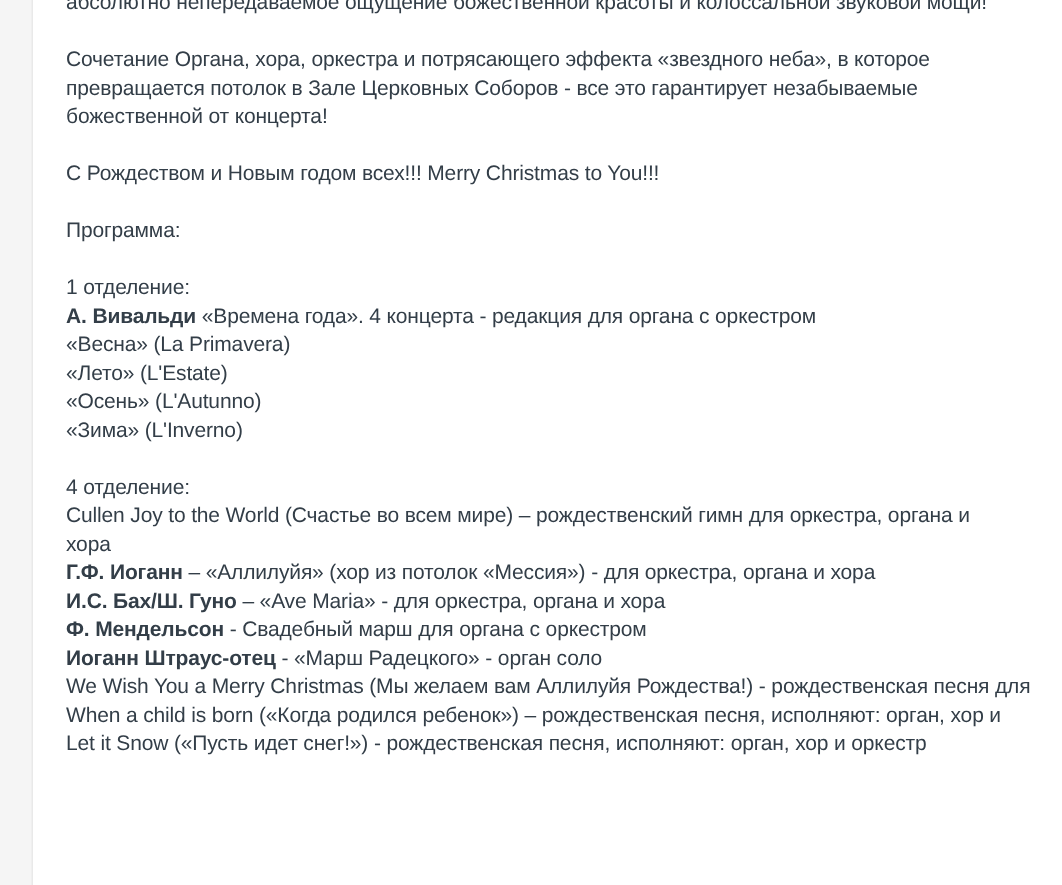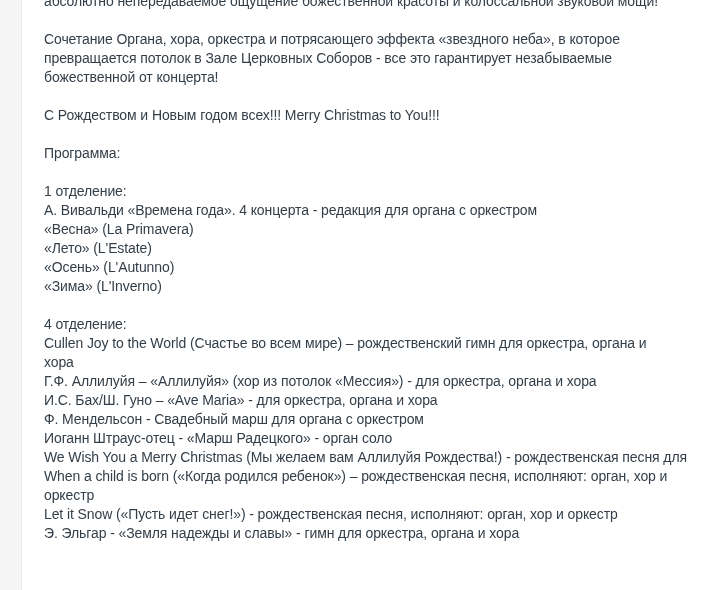--- a/index.html
+++ b/index.html
@@ -22,21 +22,21 @@
     width: 650px;
   }
   .para {
     margin: 0 0 19px 0;
     font-size: 14px;
     line-height: 19px;
     color: #333e48;
     letter-spacing: -0.1px;
   }
   .line { display: block; white-space: nowrap; }
-  .seg-bold { font-weight: normal; text-align: center; }
+  .seg-bold { font-weight: bold; text-align: center; }
 </style>
 </head>
 <body>
 
 <div class="left-strip"></div>
 
 <div class="content" id="doc">
     <p class="para">
       <span class="line"><span class="seg">абсолютно непередаваемое ощущение божественной красоты и колоссальной звуковой мощи!</span></span>
     </p>
@@ -56,23 +56,21 @@
       <span class="line"><span class="seg-bold">А. Вивальди</span><span class="seg"> «Времена года». 4 концерта - редакция для органа с оркестром</span></span>
       <span class="line"><span class="seg">«Весна» (La Primavera)</span></span>
       <span class="line"><span class="seg">«Лето» (L'Estate)</span></span>
       <span class="line"><span class="seg">«Осень» (L'Autunno)</span></span>
       <span class="line"><span class="seg">«Зима» (L'Inverno)</span></span>
     </p>
     <p class="para">
       <span class="line"><span class="seg">4 отделение:</span></span>
       <span class="line"><span class="seg">Cullen Joy to the World (Счастье во всем мире) – рождественский гимн для оркестра, органа и</span></span>
       <span class="line"><span class="seg">хора</span></span>
-      <span class="line"><span class="seg-bold">Г.Ф. Аллилуйя</span><span class="seg"> – «Аллилуйя» (хор из потолок «Мессия») - для оркестра, органа и хора</span></span>
+      <span class="line"><span class="seg-bold">Г.Ф. Иоганн</span><span class="seg"> – «Аллилуйя» (хор из потолок «Мессия») - для оркестра, органа и хора</span></span>
       <span class="line"><span class="seg-bold">И.С. Бах/Ш. Гуно</span><span class="seg"> – «Ave Maria» - для оркестра, органа и хора</span></span>
       <span class="line"><span class="seg-bold">Ф. Мендельсон</span><span class="seg"> - Свадебный марш для органа с оркестром</span></span>
       <span class="line"><span class="seg-bold">Иоганн Штраус-отец</span><span class="seg"> - «Марш Радецкого» - орган соло</span></span>
       <span class="line"><span class="seg">We Wish You a Merry Christmas (Мы желаем вам Аллилуйя Рождества!) - рождественская песня для</span></span>
       <span class="line"><span class="seg">When a child is born («Когда родился ребенок») – рождественская песня, исполняют: орган, хор и</span></span>
-      <span class="line"><span class="seg">оркестр</span></span>
       <span class="line"><span class="seg">Let it Snow («Пусть идет снег!») - рождественская песня, исполняют: орган, хор и оркестр</span></span>
-      <span class="line"><span class="seg-bold">Э. Эльгар</span><span class="seg"> - «Земля надежды и славы» - гимн для оркестра, органа и хора</span></span>
     </p>
   </div>
 
 </body></html>

